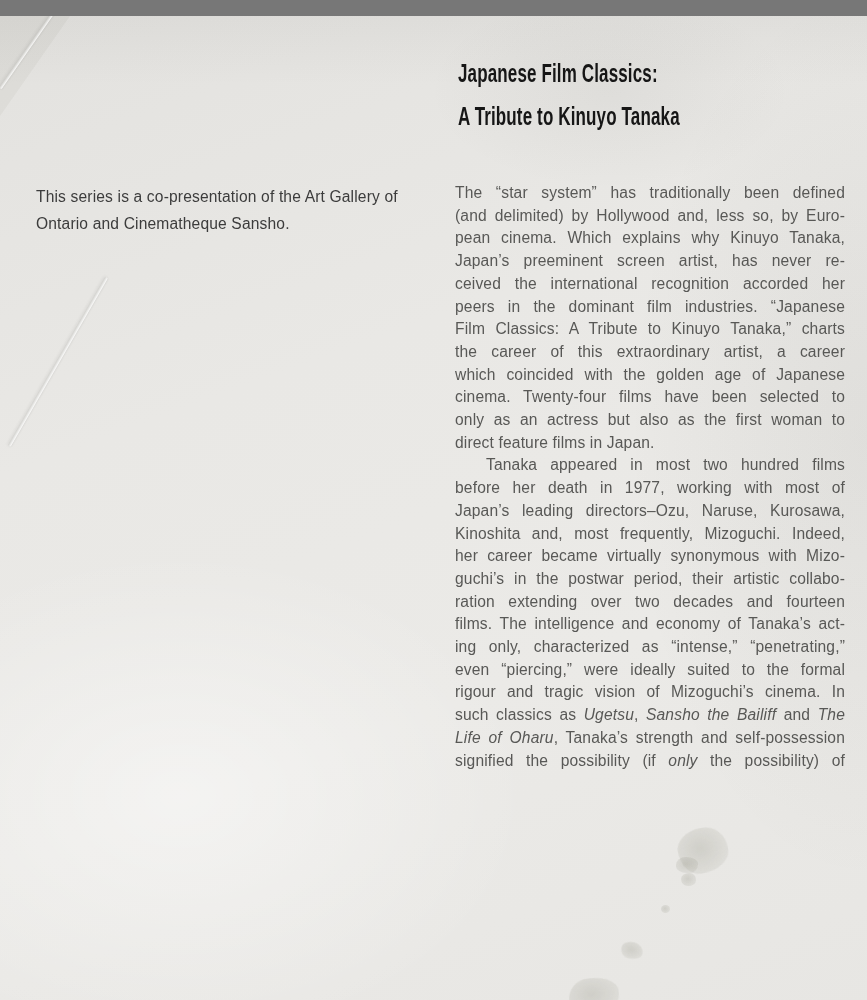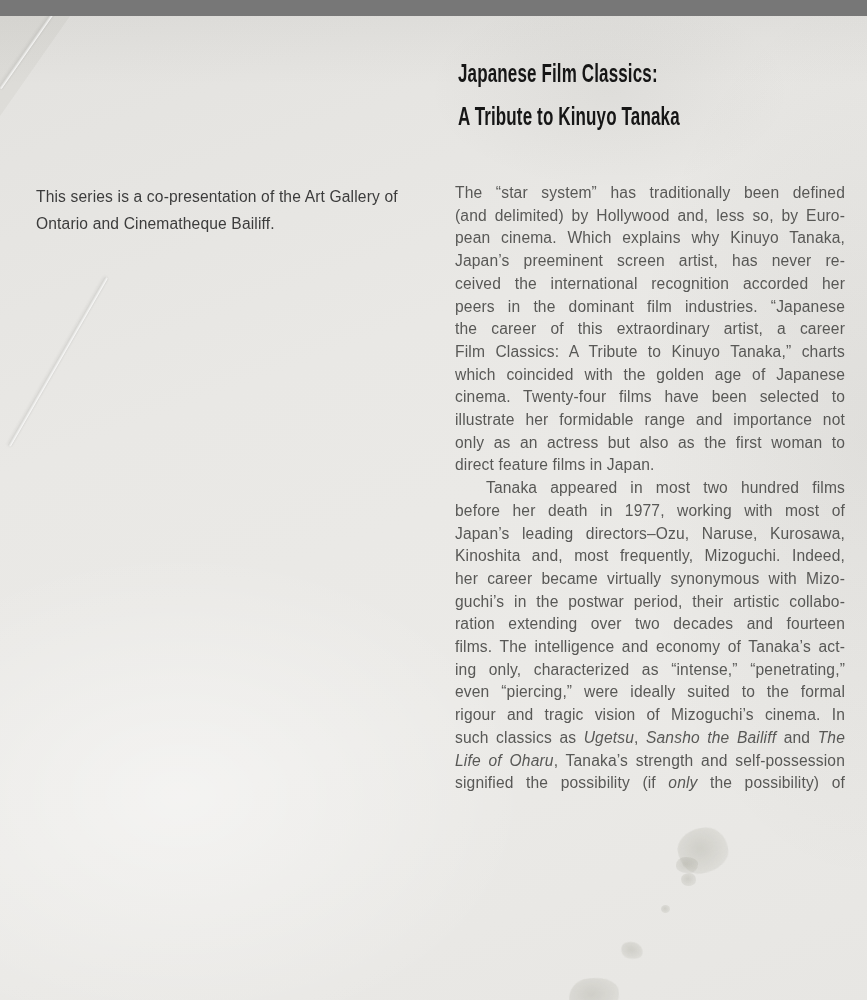--- a/index.html
+++ b/index.html
@@ -98,35 +98,34 @@
   <div class="crease crease-a"></div>
   <div class="crease crease-b"></div>
 
   <div class="title">
     <div>Japanese Film Classics:</div>
     <div>A Tribute to Kinuyo Tanaka</div>
   </div>
 
   <div class="credit" id="credit">
       <div class="line"><span>This series is a co-presentation of the </span><span class="b">Art Gallery of</span></div>
-      <div class="line"><span class="b">Ontario</span><span> and </span><span class="b">Cinematheque Bailiff</span><span>.</span></div>
+      <div class="line"><span class="b">Ontario</span><span> and </span><span class="b">Cinematheque Sansho</span><span>.</span></div>
     </div>
 
   <div class="article" id="article">
       <div class="line just"><span>The “star system” has traditionally been defined</span></div>
       <div class="line just"><span>(and delimited) by Hollywood and, less so, by Euro-</span></div>
       <div class="line just"><span>pean cinema. Which explains why Kinuyo Tanaka,</span></div>
       <div class="line just"><span>Japan’s preeminent screen artist, has never re-</span></div>
       <div class="line just"><span>ceived the international recognition accorded her</span></div>
       <div class="line just"><span>peers in the dominant film industries. “Japanese</span></div>
+      <div class="line just"><span>Film Classics: A Tribute to Kinuyo Tanaka,” charts</span></div>
       <div class="line just"><span>the career of this extraordinary artist, a career</span></div>
-      <div class="line just"><span>Film Classics: A Tribute to Kinuyo Tanaka,” charts</span></div>
       <div class="line just"><span>which coincided with the golden age of Japanese</span></div>
       <div class="line just"><span>cinema. Twenty-four films have been selected to</span></div>
-      <div class="line just"><span>illustrate her formidable range and importance not</span></div>
       <div class="line just"><span>only as an actress but also as the first woman to</span></div>
       <div class="line"><span>direct feature films in Japan.</span></div>
       <div class="line just ind"><span>Tanaka appeared in most two hundred films</span></div>
       <div class="line just"><span>before her death in 1977, working with most of</span></div>
       <div class="line just"><span>Japan’s leading directors–Ozu, Naruse, Kurosawa,</span></div>
       <div class="line just"><span>Kinoshita and, most frequently, Mizoguchi. Indeed,</span></div>
       <div class="line just"><span>her career became virtually synonymous with Mizo-</span></div>
       <div class="line just"><span>guchi’s in the postwar period, their artistic collabo-</span></div>
       <div class="line just"><span>ration extending over two decades and fourteen</span></div>
       <div class="line just"><span>films. The intelligence and economy of Tanaka’s act-</span></div>

